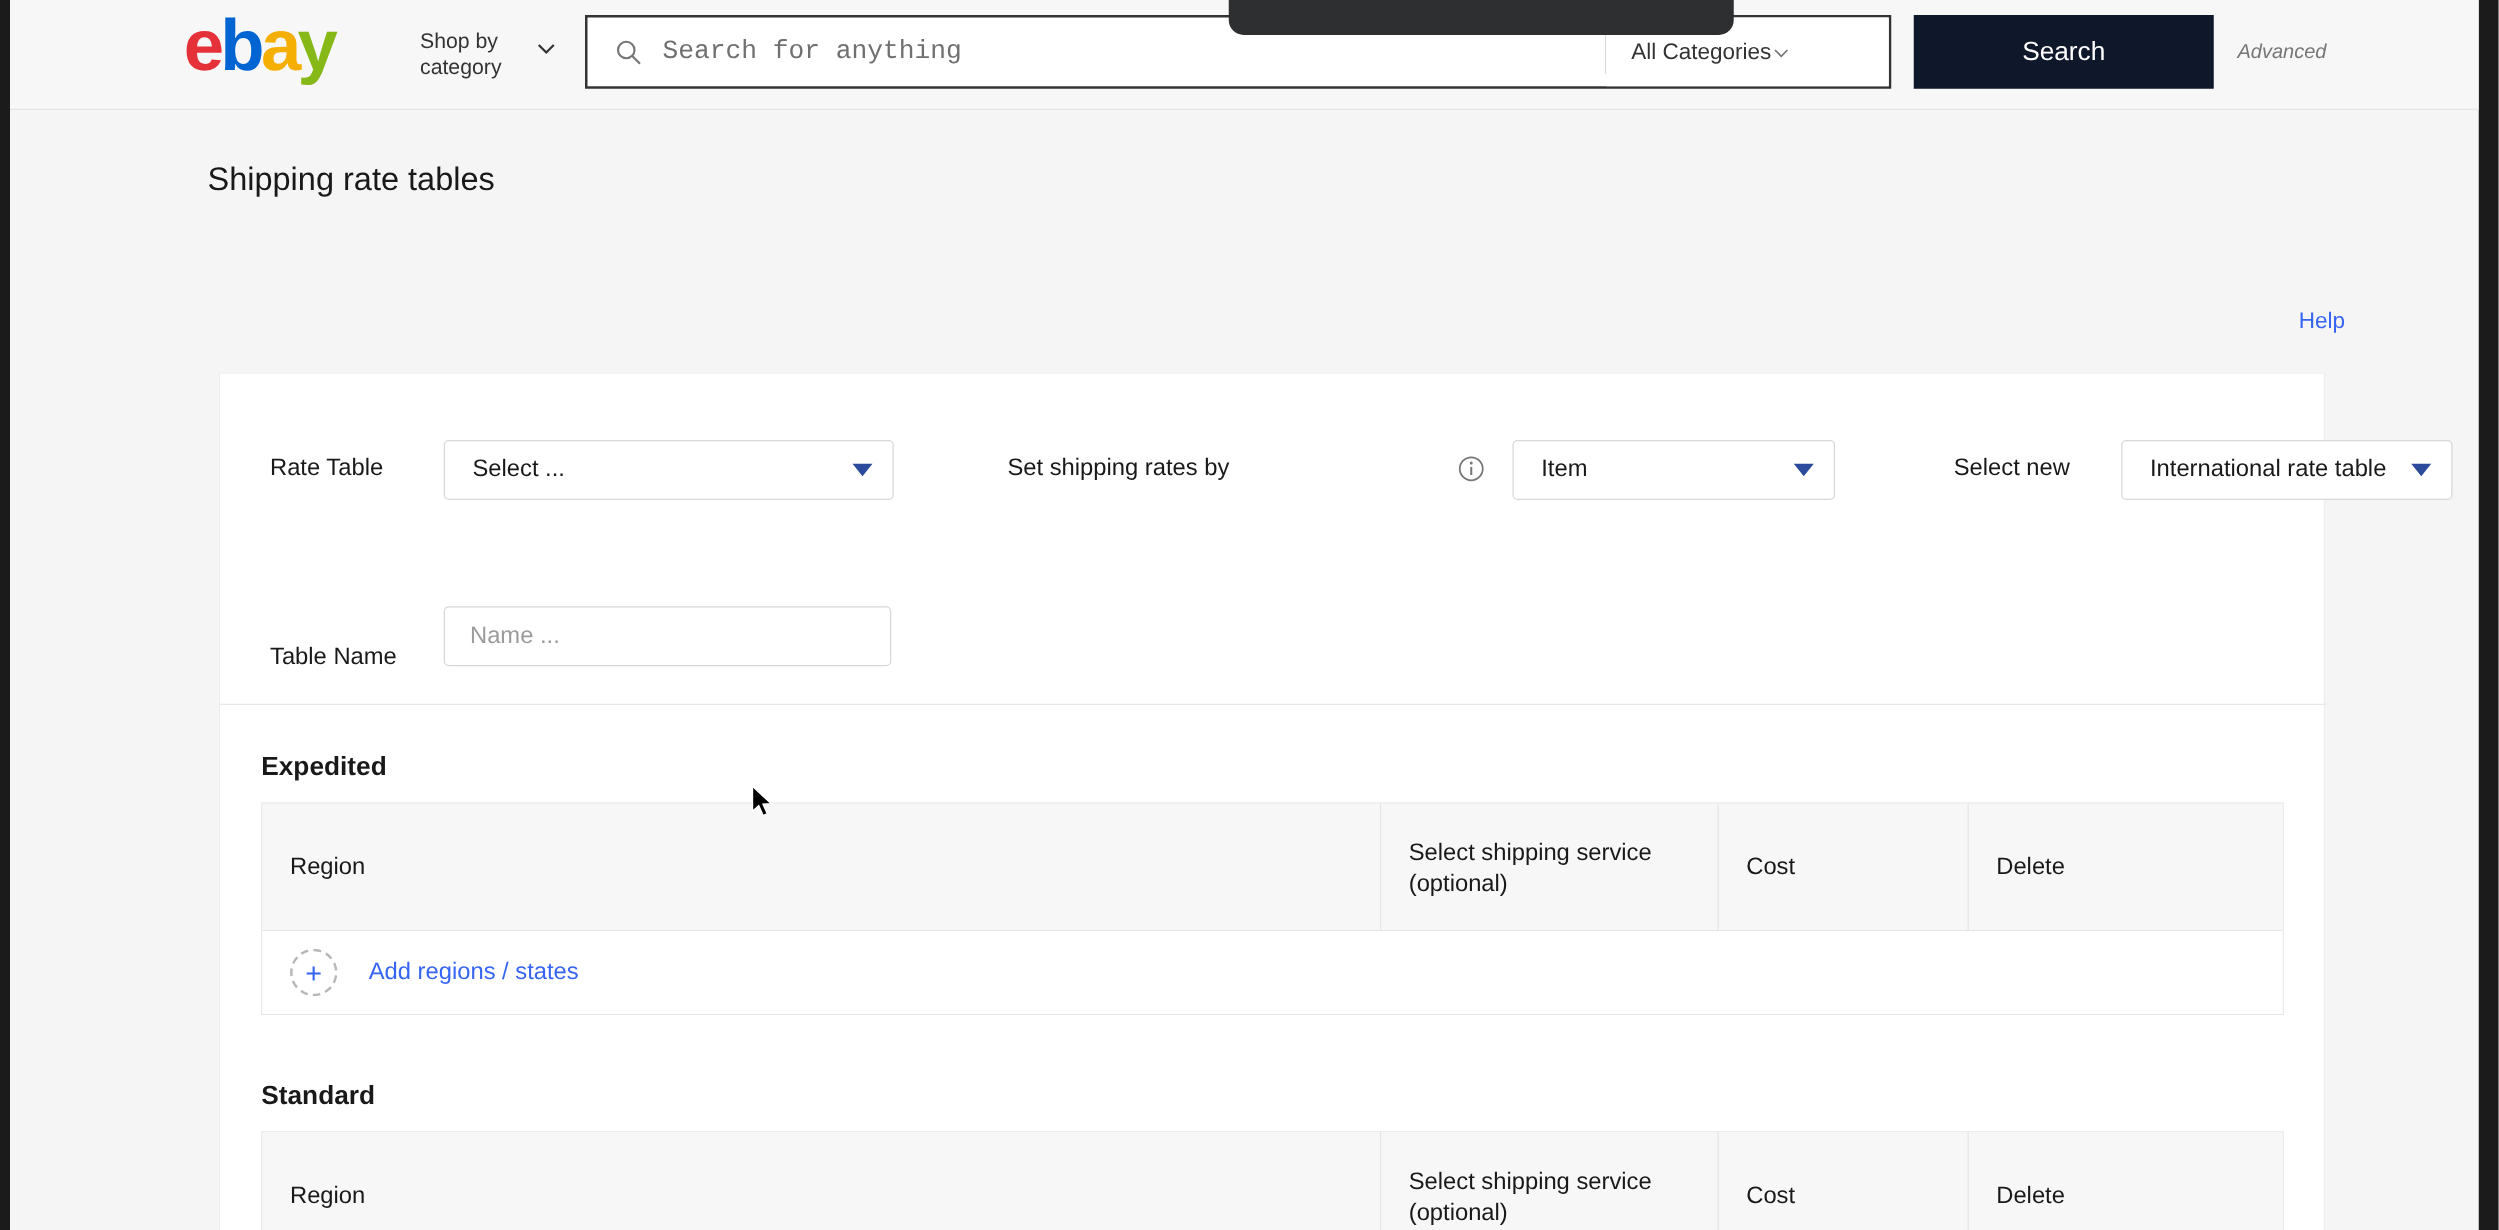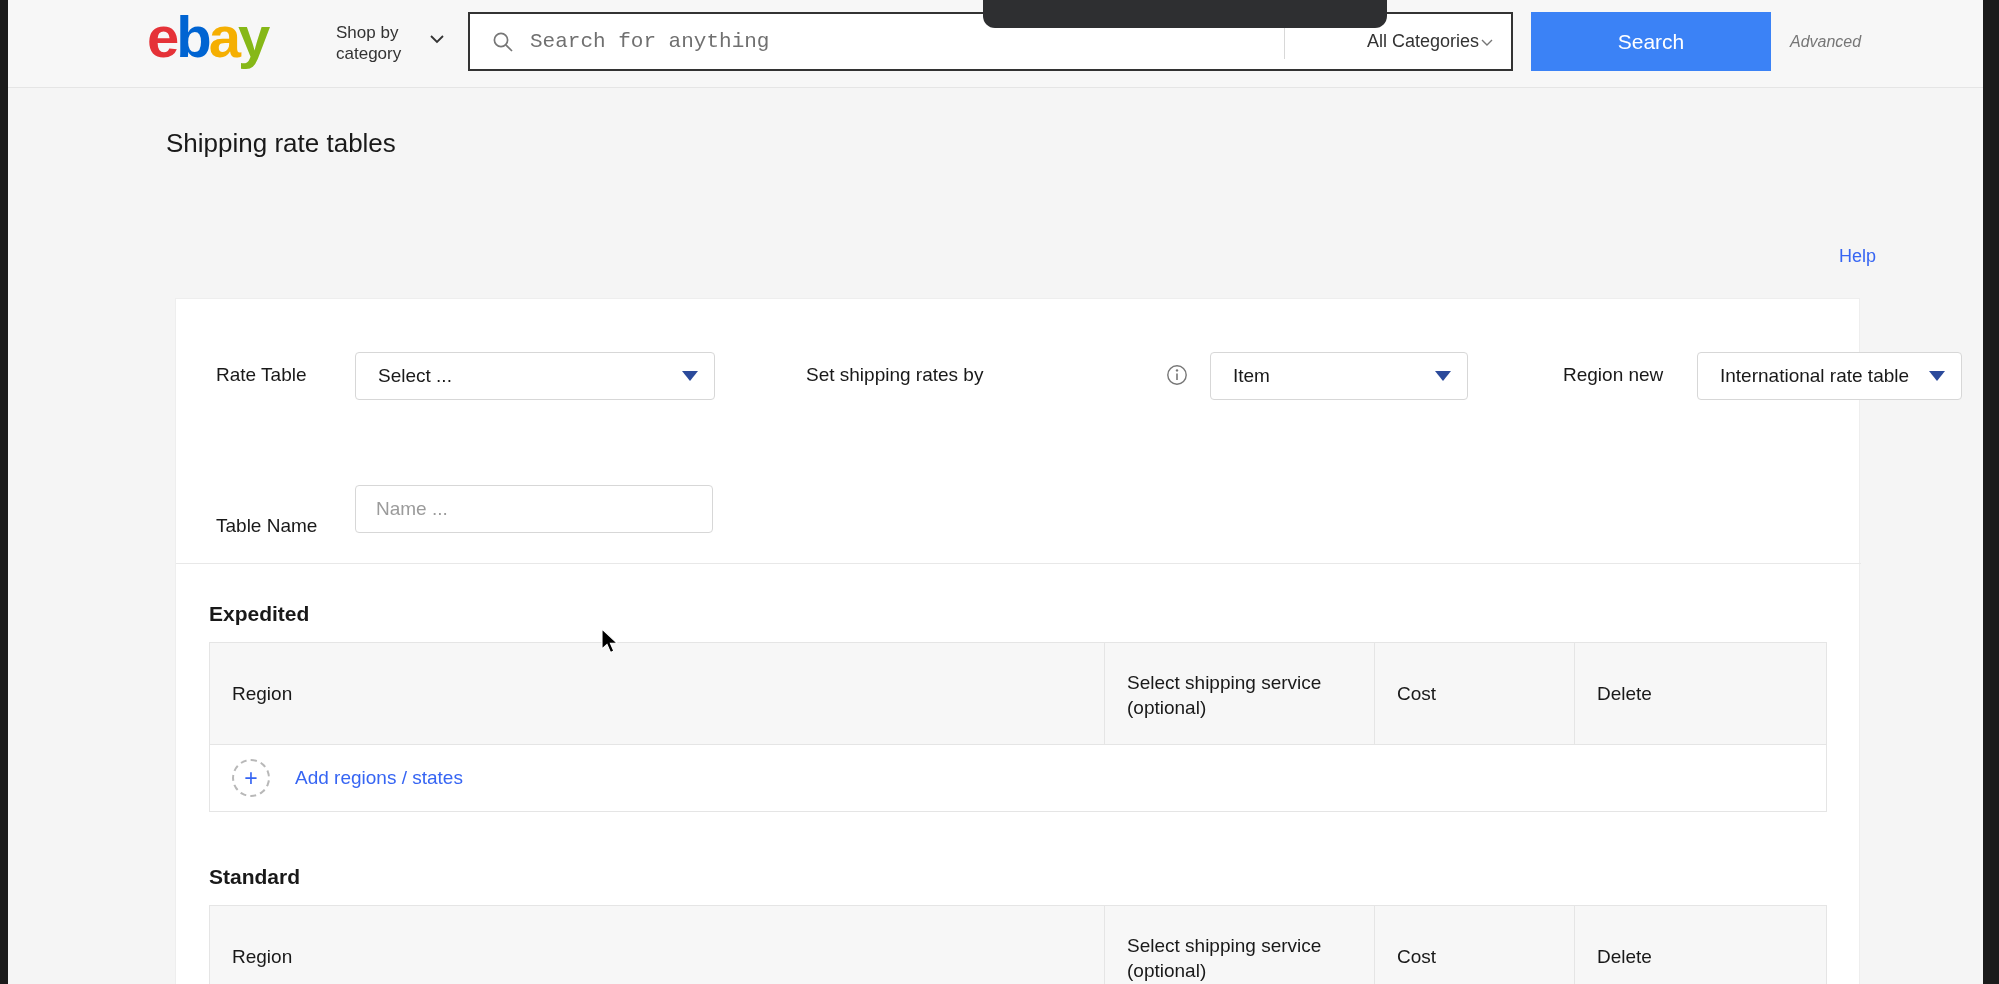--- a/index.html
+++ b/index.html
@@ -113,36 +113,36 @@
     background: #d8d8d8;
     flex: 0 0 auto;
   }
 
   #category-select {
     flex: 0 0 auto;
     width: 226px;
     height: 55px;
     display: flex;
     align-items: center;
-    justify-content: flex-end;
+    justify-content: flex-start;
     padding: 0 16px 0 20px;
     font-size: 18px;
     color: #333333;
     cursor: pointer;
     background: #ffffff;
   }
   #category-caret { width: 16px; height: 16px; }
 
   #search-button {
     position: absolute;
     left: 1523px;
     top: 12px;
     width: 240px;
     height: 59px;
-    background: #3b82f6;
+    background: #0f172a;
     color: #ffffff;
     font-size: 21px;
     font-family: "Liberation Sans", sans-serif;
     border: none;
     cursor: pointer;
   }
 
   #advanced-link {
     position: absolute;
     left: 1782px;
@@ -431,21 +431,21 @@
           <circle cx="11" cy="11" r="9.2" fill="none" stroke="#767676" stroke-width="1.4"></circle>
           <circle cx="11" cy="6.4" r="1.2" fill="#767676"></circle>
           <line x1="11" y1="9.5" x2="11" y2="16" stroke="#767676" stroke-width="1.6"></line>
         </svg>
       </span>
       <div class="dropdown" id="dd-set-rates-by">
         <span class="dd-text">Item</span>
         <span class="dd-caret"></span>
       </div>
 
-      <div class="field-label" id="label-create-new">Region new</div>
+      <div class="field-label" id="label-create-new">Select new</div>
       <div class="dropdown" id="dd-create-new">
         <span class="dd-text">International rate table</span>
         <span class="dd-caret"></span>
       </div>
     </div>
 
     <div class="form-row" id="form-row-2">
       <div class="field-label" id="label-table-name">Table Name</div>
       <input id="table-name-input" type="text" placeholder="Name ..." style="">
     </div>

